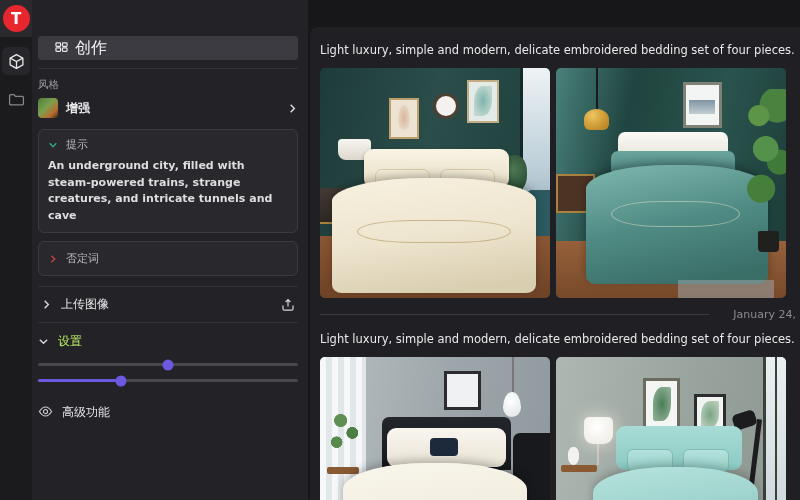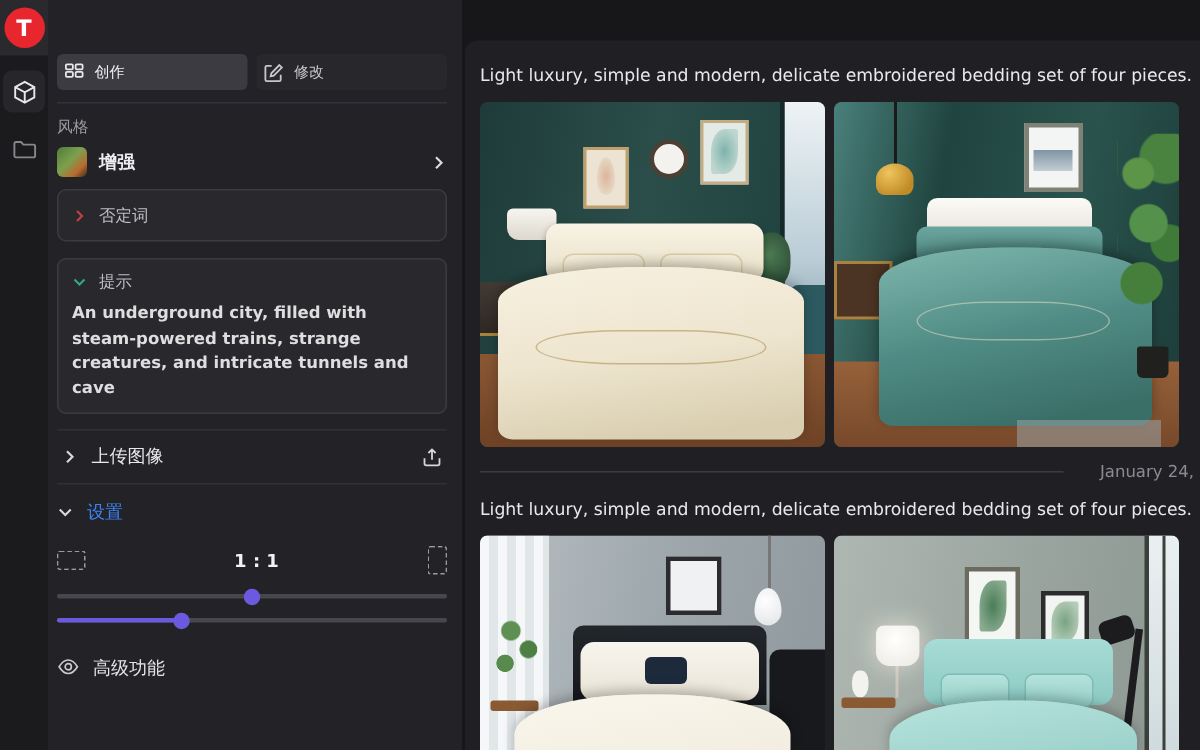--- a/index.html
+++ b/index.html
@@ -11,41 +11,41 @@
   .rail { width:32px; background:#1b1b1e; flex-shrink:0; display:flex; flex-direction:column; align-items:center; }
   .rail-top { width:32px; height:37px; background:#2a2a2e; display:flex; align-items:center; justify-content:center; }
   .avatar { width:27px; height:27px; border-radius:50%; background:#e8262d; color:#fff; font-weight:bold;
             font-size:15px; display:flex; align-items:center; justify-content:center; cursor:pointer; }
   .rail-btn { width:28px; height:28px; margin-top:10px; border-radius:6px; display:flex; align-items:center; justify-content:center; cursor:pointer; }
   .rail-btn.active { background:#27272b; }
 
   
   .sidebar { width:276px; flex-shrink:0; background:#232327; padding:36px 10px 0 6px; color:#e8e8ea; }
   .tabs { display:flex; gap:6px; padding-bottom:8px; border-bottom:1px solid #32323a; }
-  .tab { flex:1; height:24px; border-radius:4px; display:flex; align-items:center; gap:7px; padding:0 5px;
-         font-size:10px; cursor:pointer; background:#28282c; color:#c6c6cc; }
+  .tab { flex:1; height:24px; border-radius:4px; display:flex; align-items:center; gap:7px; padding:0 17px;
+         font-size:16px; cursor:pointer; background:#28282c; color:#c6c6cc; }
   .tab.active { background:#3b3b41; color:#f0f0f2; }
 
   .style-label { margin-top:9px; font-size:10.5px; color:#9a9aa2; }
   .style-row { display:flex; align-items:center; gap:8px; margin-top:6px; cursor:pointer; }
   .style-thumb { width:20px; height:20px; border-radius:4px; flex-shrink:0;
                  background:linear-gradient(135deg,#4f7d3a 0%,#7da04e 45%,#b96a2e 75%,#3a2c1c 100%); }
   .style-name { font-size:12px; font-weight:bold; color:#ededf0; flex:1; }
 
   .box { margin-top:11px; background:#28282d; border:1px solid #3b3b41; border-radius:6px; padding:7px 9px 8px; cursor:pointer; }
   .box-head { display:flex; align-items:center; gap:8px; font-size:11px; color:#bcbcc2; }
   .prompt-text { margin-top:6px; font-size:11px; line-height:1.5; font-weight:bold; color:#dededf; }
   .box.neg { margin-top:8px; padding:9px; }
 
   .upload-row { margin-top:10px; padding:9px 3px; border-top:1px solid #303037; border-bottom:1px solid #303037;
                 display:flex; align-items:center; gap:9px; cursor:pointer; }
   .upload-row .lbl { font-size:12px; color:#e8e8ea; flex:1; }
 
   .settings-head { margin-top:10px; display:flex; align-items:center; gap:9px; cursor:pointer; }
-  .settings-head .lbl { font-size:12px; color:#3b82f6;font-family:Liberation Mono, monospace; }
+  .settings-head .lbl { font-size:12px; color:#bef264;font-family:Liberation Mono, monospace; }
 
   .ratio-row { margin-top:14px; display:flex; align-items:center; }
   .rect-land { width:19px; height:13px; border:1.5px dashed #9a9aa2; border-radius:2px; cursor:pointer; }
   .rect-port { width:13px; height:19px; border:1.5px dashed #9a9aa2; border-radius:2px; cursor:pointer; }
   .ratio-val { flex:1; text-align:center; font-size:12px; font-weight:bold; color:#f2f2f4; }
 
   .slider { position:relative; margin-top:13px; height:3px; border-radius:2px; background:#47474e; cursor:pointer; }
   .slider .fill { position:absolute; left:0; top:0; height:100%; border-radius:2px; background:#6b5ae0; }
   .slider .thumb { position:absolute; top:50%; width:11px; height:11px; border-radius:50%; background:#6b5ae0;
                    transform:translate(-50%,-50%); cursor:pointer; }
@@ -186,80 +186,68 @@
     <div class="tabs">
       <div class="tab active">
         <svg width="13" height="13" viewBox="0 0 14 14" fill="none" stroke="#e8e8ea" stroke-width="1.3">
           <rect x="1" y="1" width="5" height="3.6" rx="0.8"></rect>
             <rect x="8" y="1" width="5" height="3.6" rx="0.8"></rect>
           <rect x="1" y="6.4" width="5" height="3.6" rx="0.8"></rect>
             <rect x="8" y="6.4" width="5" height="3.6" rx="0.8"></rect>
         </svg>
         <span>创作</span>
       </div>
-      <div class="tab">
-        <svg width="13" height="13" viewBox="0 0 14 14" fill="none" stroke="#c6c6cc" stroke-width="1.3">
-          <path d="M12 8.5 V12 a1 1 0 0 1-1 1 H2 a1 1 0 0 1-1-1 V3 a1 1 0 0 1 1-1 h3.5"></path>
-          <path d="M11 1.5 L12.8 3.3 L7 9.1 L4.8 9.6 L5.3 7.4 Z"></path>
-        </svg>
-        <span>修改</span>
-      </div>
     </div>
 
     <div class="style-label">风格</div>
     <div class="style-row">
       <div class="style-thumb"></div>
       <span class="style-name">增强</span>
       <svg width="11" height="11" viewBox="0 0 12 12" fill="none" stroke="#dadade" stroke-width="1.6">
         <polyline points="4,2 8,6 4,10"></polyline>
       </svg>
     </div>
 
+    <div class="box">
+      <div class="box-head">
+        <svg width="10" height="10" viewBox="0 0 12 12" fill="none" stroke="#2ea887" stroke-width="1.8">
+          <polyline points="2,4 6,8 10,4"></polyline>
+        </svg>
+        <span>提示</span>
+      </div>
+      <div class="prompt-text">An underground city, filled with steam-powered trains, strange creatures, and intricate tunnels and cave</div>
+    </div>
+
     <div class="box neg">
       <div class="box-head">
         <svg width="10" height="10" viewBox="0 0 12 12" fill="none" stroke="#c2403e" stroke-width="1.8">
           <polyline points="4,2 8,6 4,10"></polyline>
         </svg>
         <span>否定词</span>
       </div>
     </div>
 
-    <div class="box">
-      <div class="box-head">
-        <svg width="10" height="10" viewBox="0 0 12 12" fill="none" stroke="#2ea887" stroke-width="1.8">
-          <polyline points="2,4 6,8 10,4"></polyline>
-        </svg>
-        <span>提示</span>
-      </div>
-      <div class="prompt-text">An underground city, filled with steam-powered trains, strange creatures, and intricate tunnels and cave</div>
-    </div>
-
     <div class="upload-row">
       <svg width="11" height="11" viewBox="0 0 12 12" fill="none" stroke="#d5d5da" stroke-width="1.6">
         <polyline points="4,2 8,6 4,10"></polyline>
       </svg>
       <span class="lbl">上传图像</span>
       <svg width="14" height="14" viewBox="0 0 14 14" fill="none" stroke="#d5d5da" stroke-width="1.2">
         <path d="M7 8.5 V1.8 M4.6 4 L7 1.6 L9.4 4"></path>
         <path d="M2 7.5 V11 a1.2 1.2 0 0 0 1.2 1.2 h7.6 A1.2 1.2 0 0 0 12 11 V7.5"></path>
       </svg>
     </div>
 
     <div class="settings-head">
       <svg width="11" height="11" viewBox="0 0 12 12" fill="none" stroke="#d5d5da" stroke-width="1.6">
         <polyline points="2,4 6,8 10,4"></polyline>
       </svg>
       <span class="lbl">设置</span>
     </div>
 
-    <div class="ratio-row">
-      <div class="rect-land"></div>
-      <div class="ratio-val">1 : 1</div>
-      <div class="rect-port"></div>
-    </div>
     <div class="slider">
       <div class="thumb" id="ratio-thumb" style="left: 50%;"></div>
     </div>
 
     <div class="slider">
       <div class="fill" id="count-fill" style="width: 32%;"></div>
       <div class="thumb" id="count-thumb" style="left: 32%;"></div>
     </div>
 
     <div class="adv-row">

